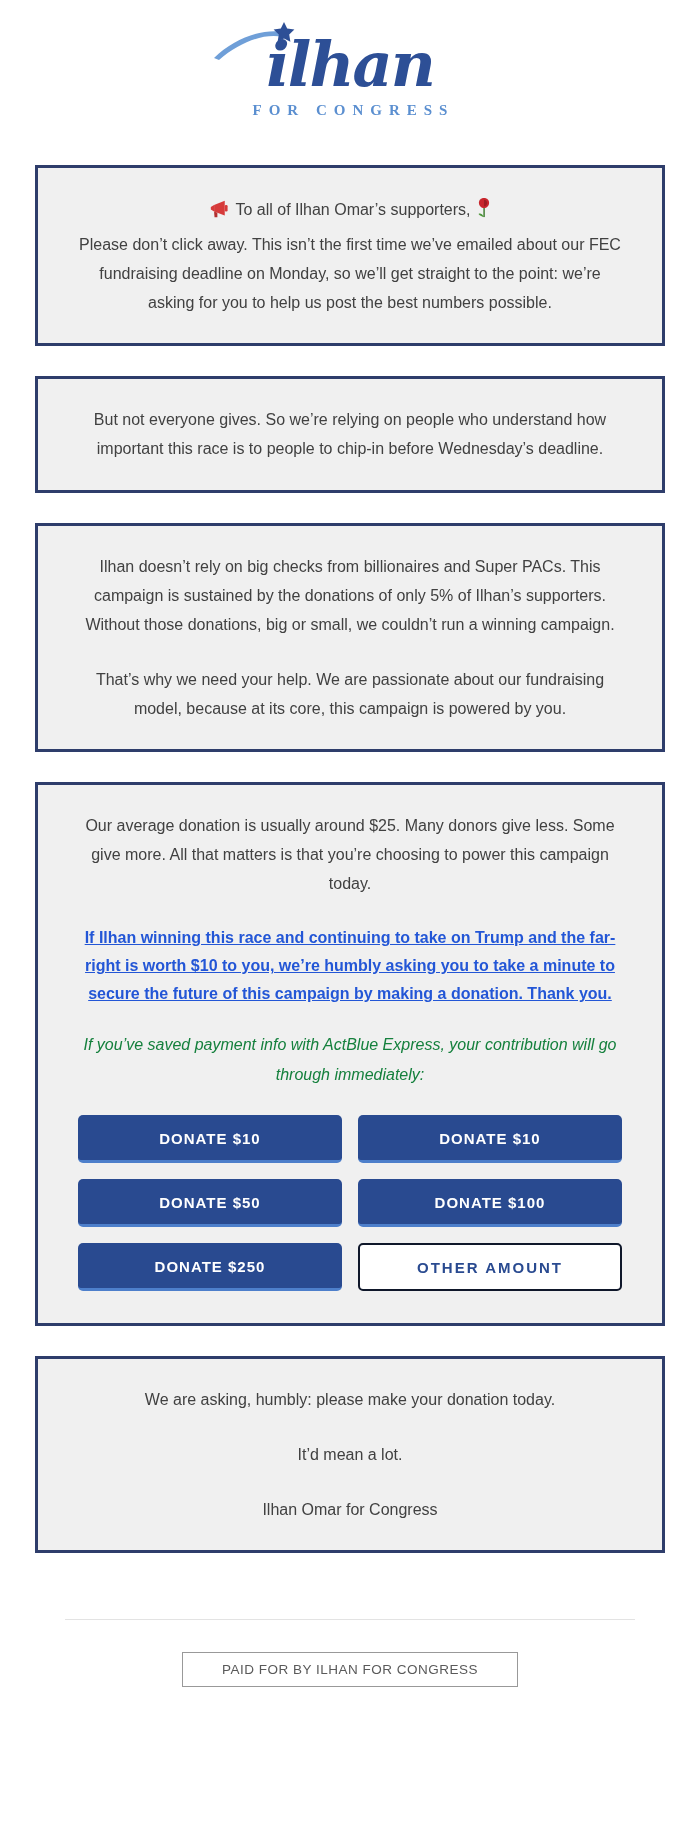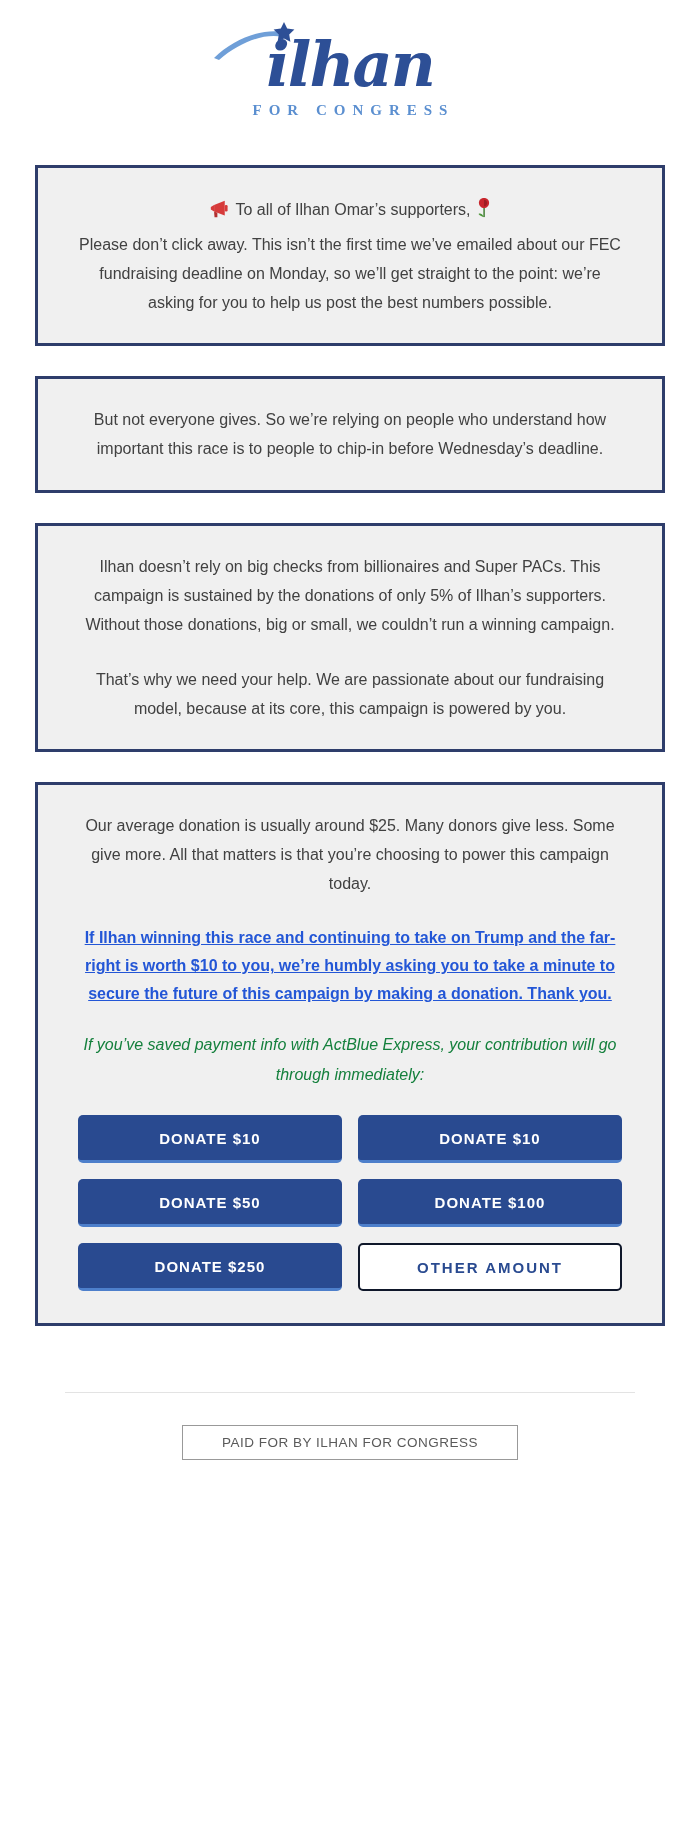--- a/index.html
+++ b/index.html
@@ -95,18 +95,23 @@
     <div class="btn-grid">
       <button class="donate-btn">DONATE $10</button>
       <button class="donate-btn">DONATE $10</button>
       <button class="donate-btn">DONATE $50</button>
       <button class="donate-btn">DONATE $100</button>
       <button class="donate-btn">DONATE $250</button>
       <button class="donate-btn outline">OTHER AMOUNT</button>
     </div>
   </div>
 
+  <div class="box">
+    <p>We are asking, humbly: please make your donation today.</p>
+    <p>It’d mean a lot.</p>
+    <p>Ilhan Omar for Congress</p>
+  </div>
 
   <div class="divider"></div>
 
   <div class="paid-box">PAID FOR BY ILHAN FOR CONGRESS</div>
 
 </div>
 
 </body></html>

